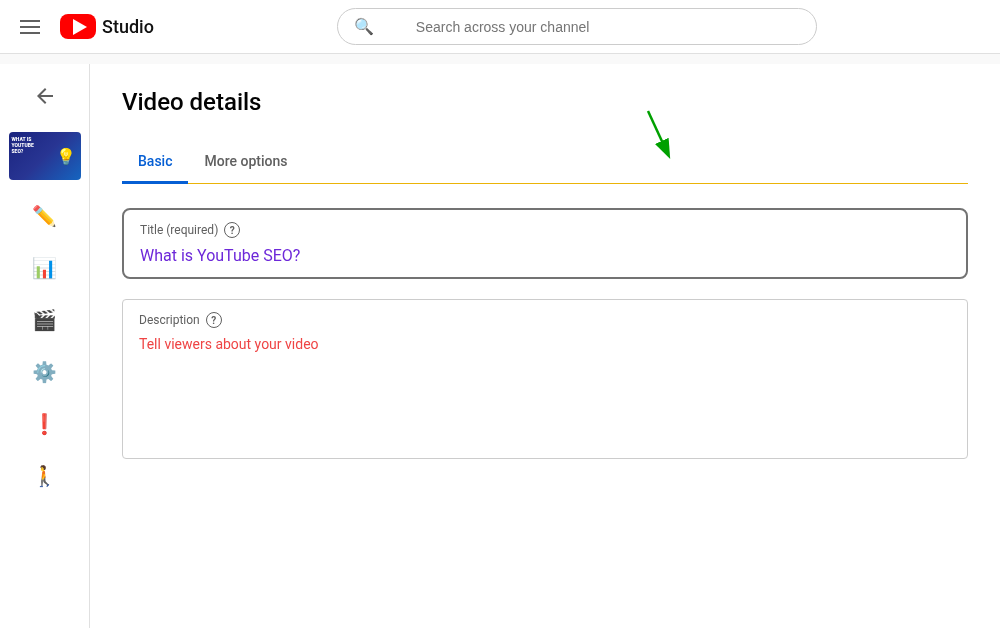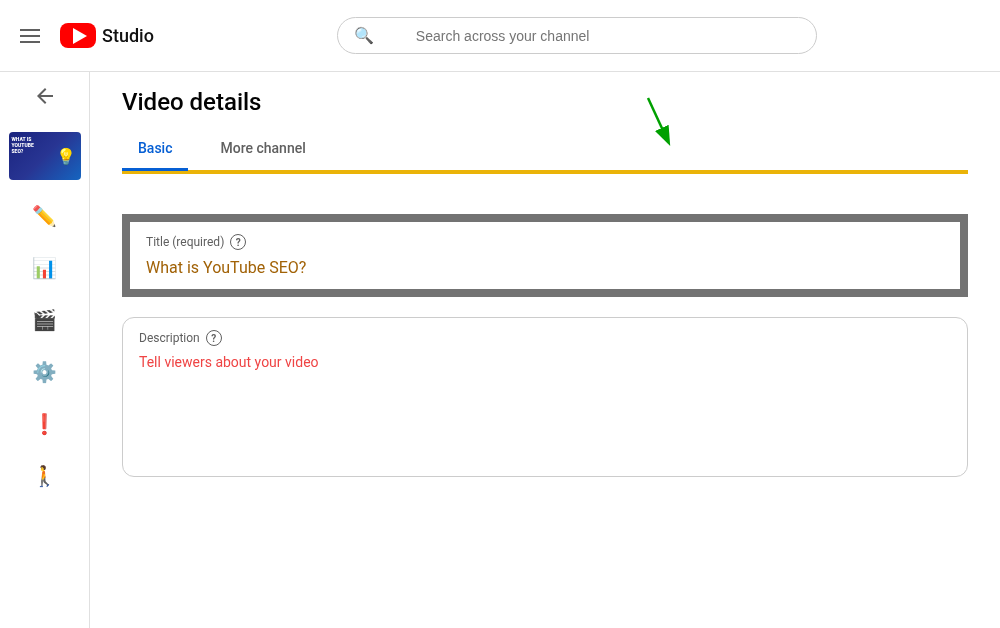--- a/index.html
+++ b/index.html
@@ -2,21 +2,21 @@
 <html><head>
   <meta charset="utf-8">
   <style>
     * { box-sizing: border-box; margin: 0; padding: 0; }
     body { font-family: 'Roboto', Arial, sans-serif; background: #f9f9f9; color: #030303; width: 1000px; height: 628px; overflow: hidden; }
 
     
     .header {
       display: flex;
       align-items: center;
-      height: 72px;
+      height: 54px;
       background: #fff;
       border-bottom: 1px solid #e0e0e0;
       padding: 0 16px;
       gap: 16px;
       position: fixed;
       top: 0; left: 0; right: 0;
       z-index: 100;
     }
     .header-left { display: flex; align-items: center; gap: 16px; }
     .hamburger-icon { display: flex; flex-direction: column; gap: 4px; cursor: pointer; padding: 4px; }
@@ -117,30 +117,29 @@
       flex: 1;
       background: #fff;
       overflow-y: auto;
       padding: 24px 32px;
     }
 
     .page-title {
       font-size: 24px;
       font-weight: 500;
       color: #030303;
-      margin-bottom: 12px;
+      margin-bottom: 25px;
     }
 
     
     .tabs {
       display: flex;
-      border-bottom: 4px solid #eab308;
-      margin-bottom: 40px;
+      border-bottom: 1px solid #eab308;
+      margin-bottom: 24px;
       position: relative;
-      gap: 16px;
     }
     .tab {
       padding: 12px 16px;
       font-size: 14px;
       font-weight: 500;
       cursor: pointer;
       color: #606060;
       position: relative;
     }
     .tab.active {
@@ -153,22 +152,22 @@
     .form-area { position: relative; }
 
     .field-box {
       border: 1px solid #ccc;
       border-radius: 4px;
       padding: 12px 16px;
       margin-bottom: 20px;
       background: #fff;
     }
     .field-box.highlighted {
-      border: 8px solid #737373;
-      border-radius: 0;
+      border: 2px solid #737373;
+      border-radius: 8px;
     }
     .field-label {
       font-size: 12px;
       color: #606060;
       margin-bottom: 8px;
       display: flex;
       align-items: center;
       gap: 6px;
     }
     .help-icon {
@@ -181,29 +180,29 @@
       border-radius: 50%;
       font-size: 10px;
       color: #606060;
       font-weight: 700;
       cursor: pointer;
     }
     .field-input {
       border: none;
       outline: none;
       font-size: 16px;
-      color: #a16207;
+      color: #6d28d9;
       width: 100%;
       background: transparent;
       font-family: inherit;
     }
 
     .description-box {
       border: 1px solid #ccc;
-      border-radius: 12px;
+      border-radius: 4px;
       padding: 12px 16px;
       min-height: 160px;
     }
     .description-placeholder {
       font-size: 14px;
       color: #ef4444;
     }
   </style>
 </head>
 <body>
@@ -258,21 +257,21 @@
     <div class="sidebar-item">
       <span class="sidebar-icon">🚶</span>
     </div>
   </div>
 
   <div class="main-content">
     <h1 class="page-title">Video details</h1>
 
     <div class="tabs">
       <div class="tab active">Basic</div>
-      <div class="tab">More channel</div>
+      <div class="tab">More options</div>
 
       <svg style="position:absolute; right:280px; top:-35px;" width="60" height="55">
         <defs>
           <marker id="arrowhead" markerWidth="8" markerHeight="6" refX="4" refY="3" orient="auto">
             <polygon points="0 0, 8 3, 0 6" fill="#00a000"></polygon>
           </marker>
         </defs>
         <line x1="20" y1="5" x2="38" y2="44" stroke="#00a000" stroke-width="2.5" marker-end="url(#arrowhead)"></line>
       </svg>
     </div>

